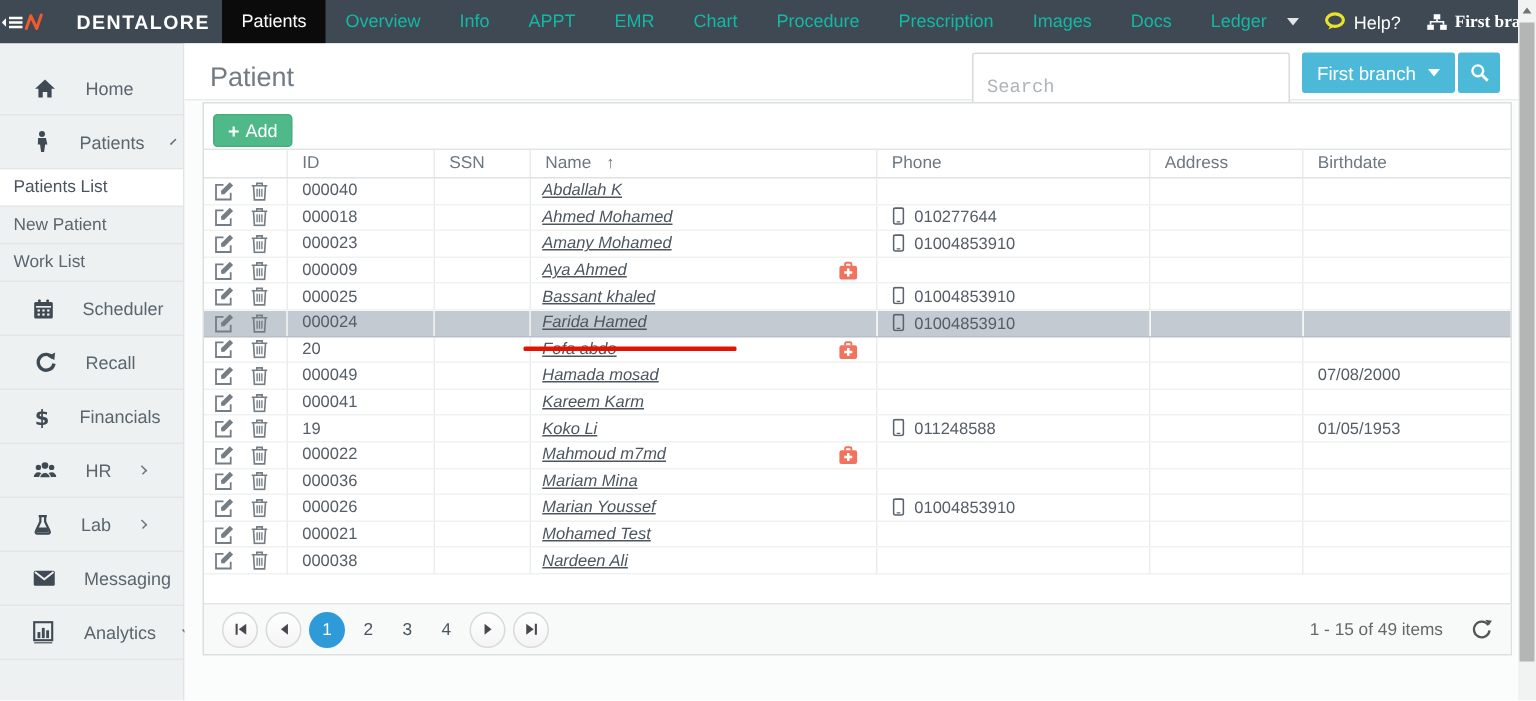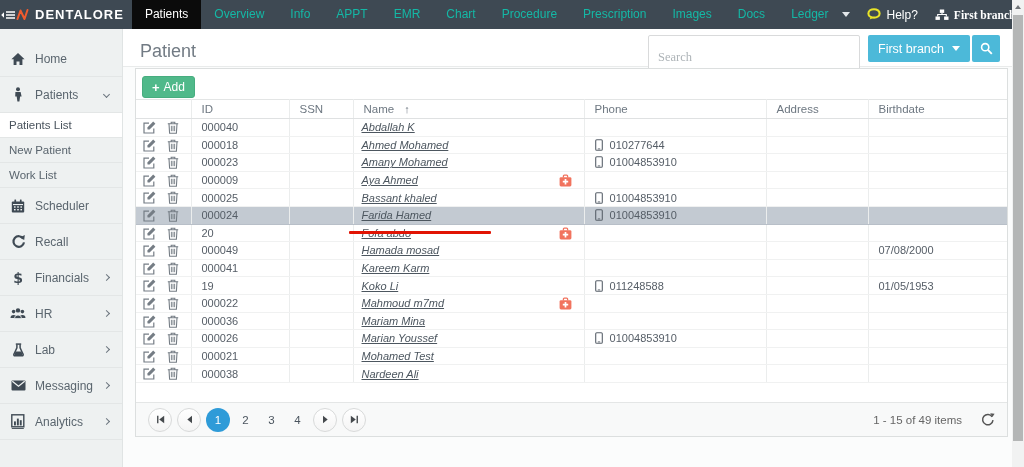--- a/index.html
+++ b/index.html
@@ -5,54 +5,54 @@
   * { box-sizing: border-box; }
   html,body { margin:0; padding:0; }
   body { width:1024px; height:467px; overflow:hidden; background:#fff;
          font-family:"Liberation Sans", sans-serif; }
   .screen { position:relative; width:1024px; height:467px; }
 
   
   .navbar { position:absolute; left:0; top:0; width:1012px; height:29px;
             background:#3e4953; display:flex; align-items:stretch; color:#fff; }
   .nav-toggle { width:34px; display:flex; align-items:center; justify-content:center; cursor:pointer; }
-  .brand { display:flex; align-items:center; gap:6px; font-weight:bold; font-size:13px;
+  .brand { display:flex; align-items:center; gap:22px; font-weight:bold; font-size:13px;
            letter-spacing:1px; margin-right:8px; cursor:pointer; }
   .nav-tabs { display:flex; align-items:stretch; }
   .nav-tab { padding:0 13px; line-height:29px; font-size:12px; color:#14b8a6; cursor:pointer; white-space:nowrap; }
   .nav-tab.active { background:#0b0b0b; color:#fff; }
   .nav-right { margin-left:auto; display:flex; align-items:center; gap:17px; padding-right:20px; font-size:12px; }
   .caret-down { width:0; height:0; border-left:4px solid transparent; border-right:4px solid transparent;
                 border-top:5px solid #e3e7ea; display:inline-block; }
   .nav-item { display:flex; align-items:center; gap:5px; cursor:pointer; white-space:nowrap; }
   .nav-branch-label { font-family:"Liberation Serif", serif; font-weight:bold; font-size:11.5px; }
 
   
   .sidebar { position:absolute; left:0; top:29px; width:123px; height:438px; background:#eef1f1;
              border-right:1px solid #e0e4e4; padding-top:12px; }
   .side-item { display:flex; align-items:center; border-bottom:1px solid #e3e6e6;
                color:#5a656e; font-size:12px; cursor:pointer; }
-  .side-item.main { height:36px; padding:0 10px; gap:9px; }
+  .side-item.main { height:36px; padding:0 22px; gap:19px; }
   .side-item.sub  { height:25px; padding:0 9px; font-size:11.5px; }
   .side-item.active { background:#fff; color:#49535d; }
   .side-icon { width:16px; display:flex; justify-content:center; align-items:center; }
   .side-label { flex:1; white-space:nowrap; }
   .chev { width:5px; height:5px; border-right:1.4px solid #6b757e; border-bottom:1.4px solid #6b757e;
           display:inline-block; margin-right:3px; }
   .chev.down  { transform:rotate(45deg); }
   .chev.right { transform:rotate(-45deg); }
 
   
   .content { position:absolute; left:123px; top:29px; width:889px; height:438px; background:#fbfcfc; }
   .toolbar { position:relative; height:38px; background:#fff; border-bottom:1px solid #e9ebeb; }
   .page-title { position:absolute; left:17px; top:12px; font-size:18px; color:#727b84; }
   .toolbar-right { position:absolute; right:12px; top:6px; display:flex; gap:2px; height:27px; }
   .search-input { width:212px; height:45px; border:1px solid #d9dadb; border-radius:2px;
                   padding:0 9px; font-size:12.5px; color:#0f766e; outline:none; margin-right:6px;
-                  font-family:Liberation Serif, serif; }
+                  font-family:Liberation Mono, monospace; }
   .search-input::placeholder { color:#aeb4b8; }
   .btn-teal { background:#4cb9d9; color:#fff; border:none; height:27px; font-size:12.5px;
               border-radius:2px; display:flex; align-items:center; cursor:pointer;
               font-family:"Liberation Sans", sans-serif; }
   .branch-btn { padding:0 10px; gap:8px; }
   .branch-btn .caret-down { border-top-color:#fff; }
   .search-btn { width:28px; justify-content:center; }
 
   
   .panel { position:absolute; left:12px; top:39px; width:873px; height:369px; background:#fff;

